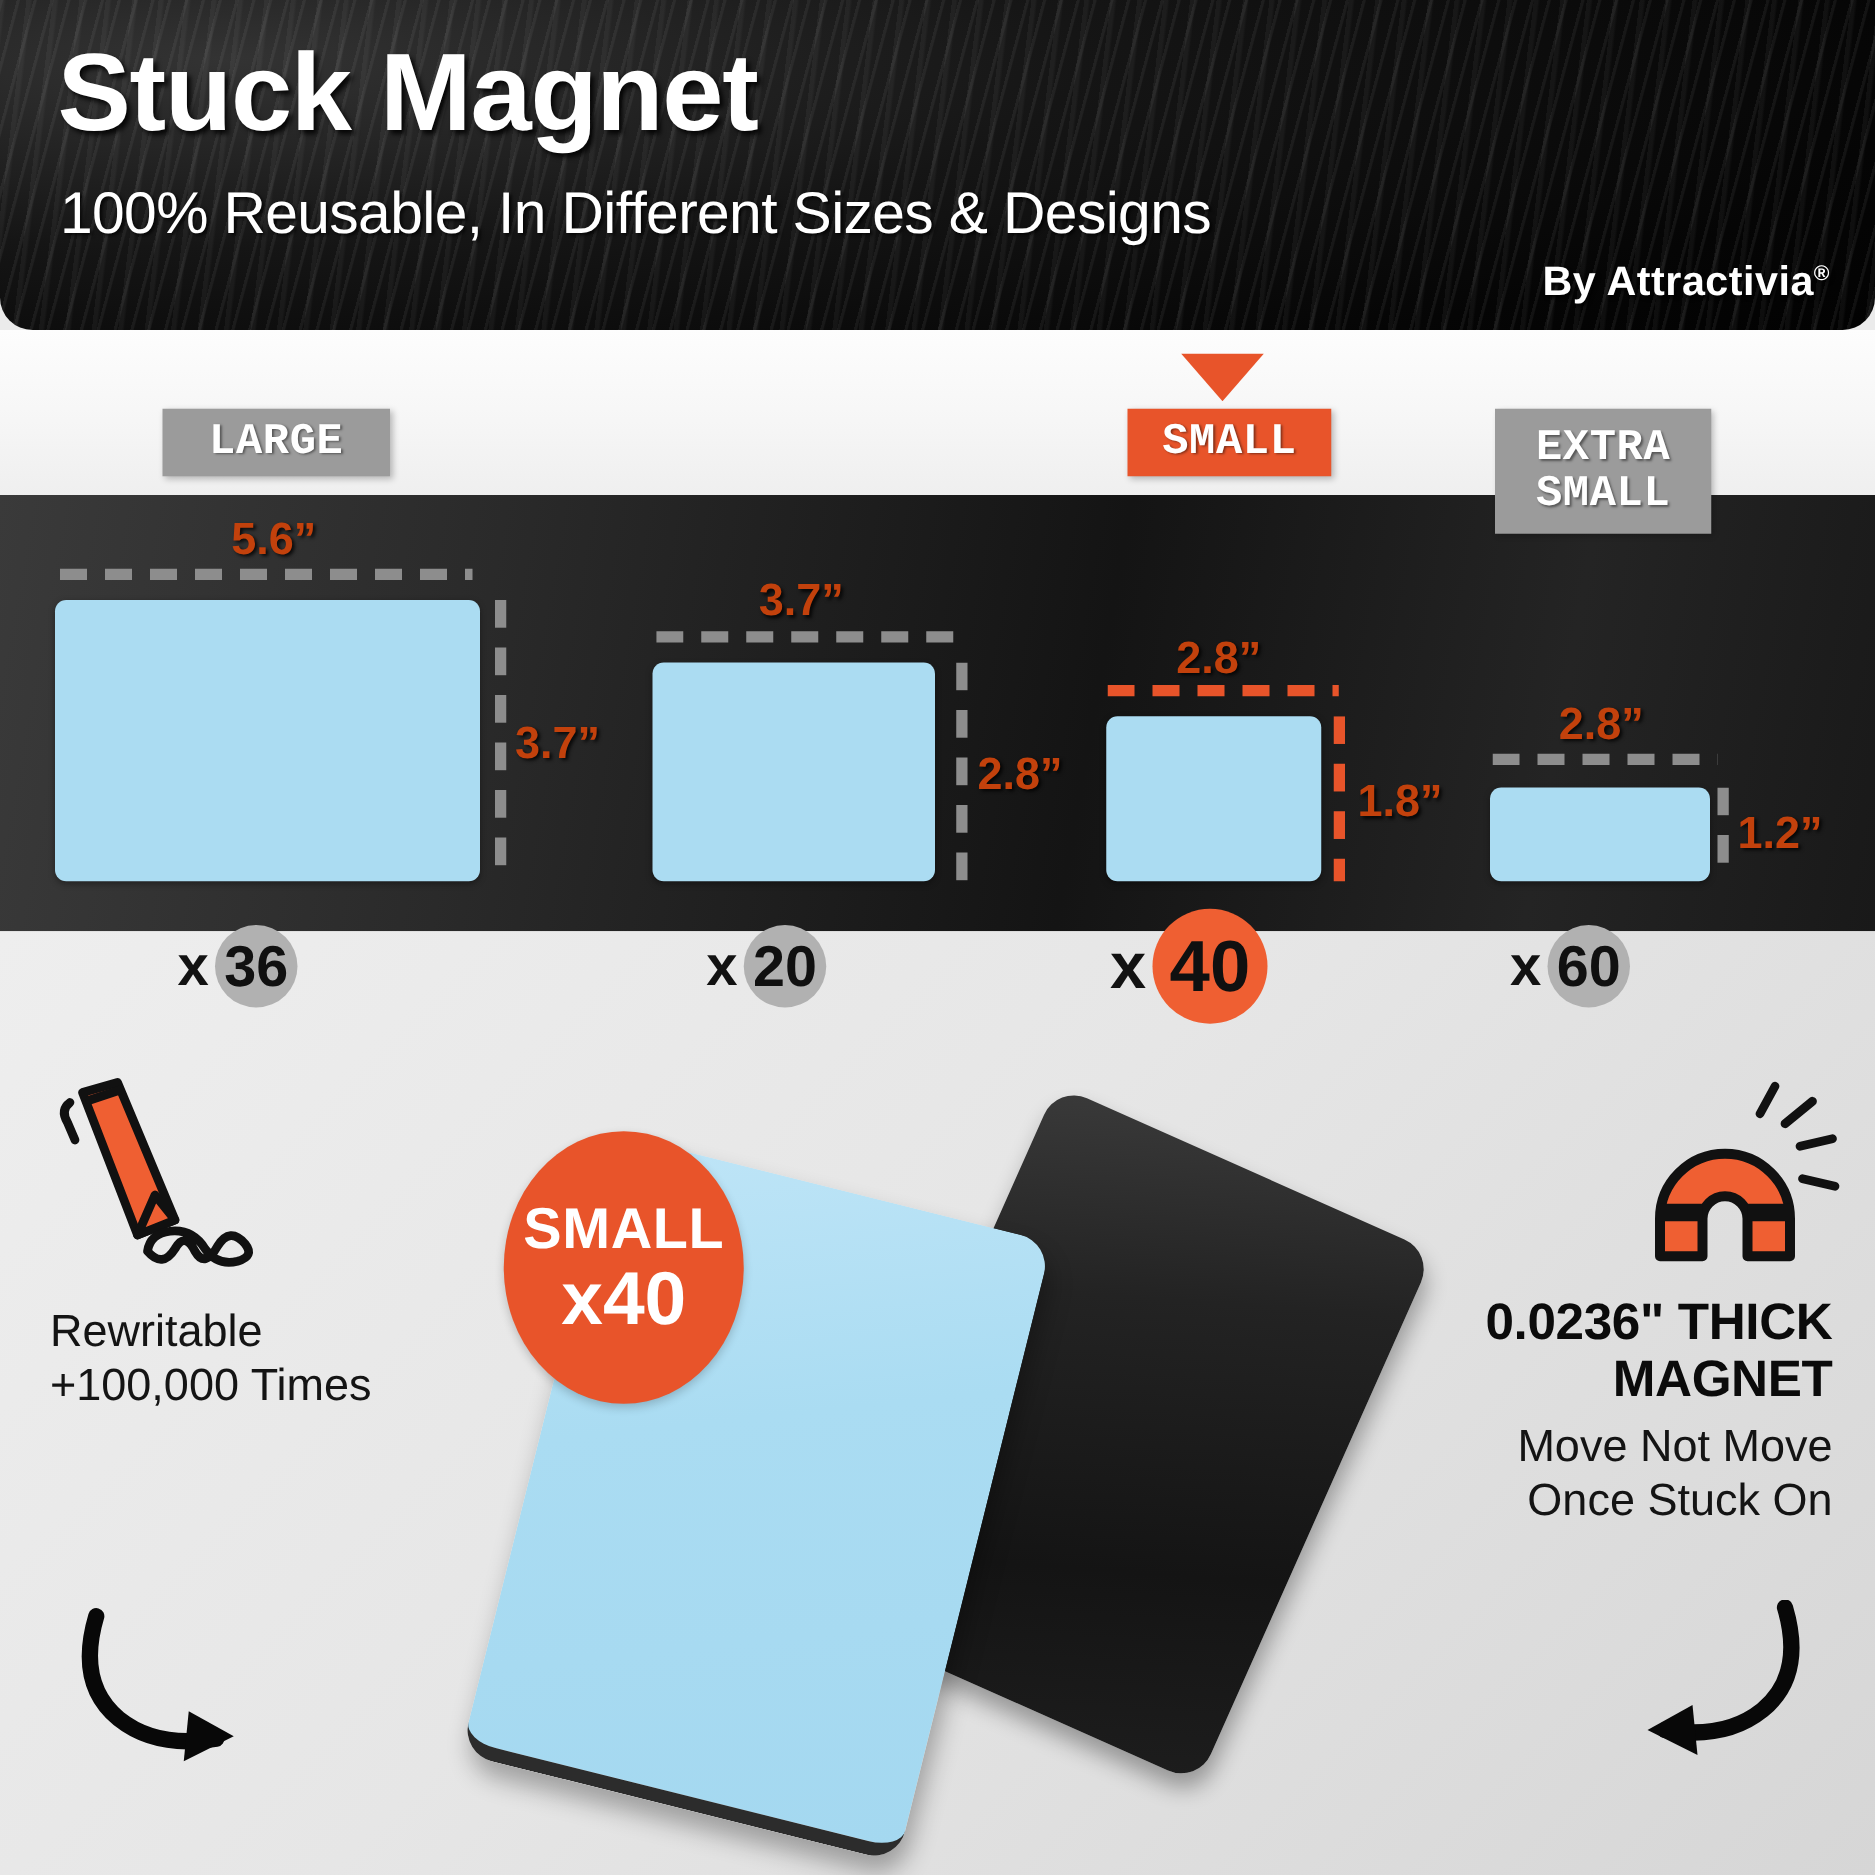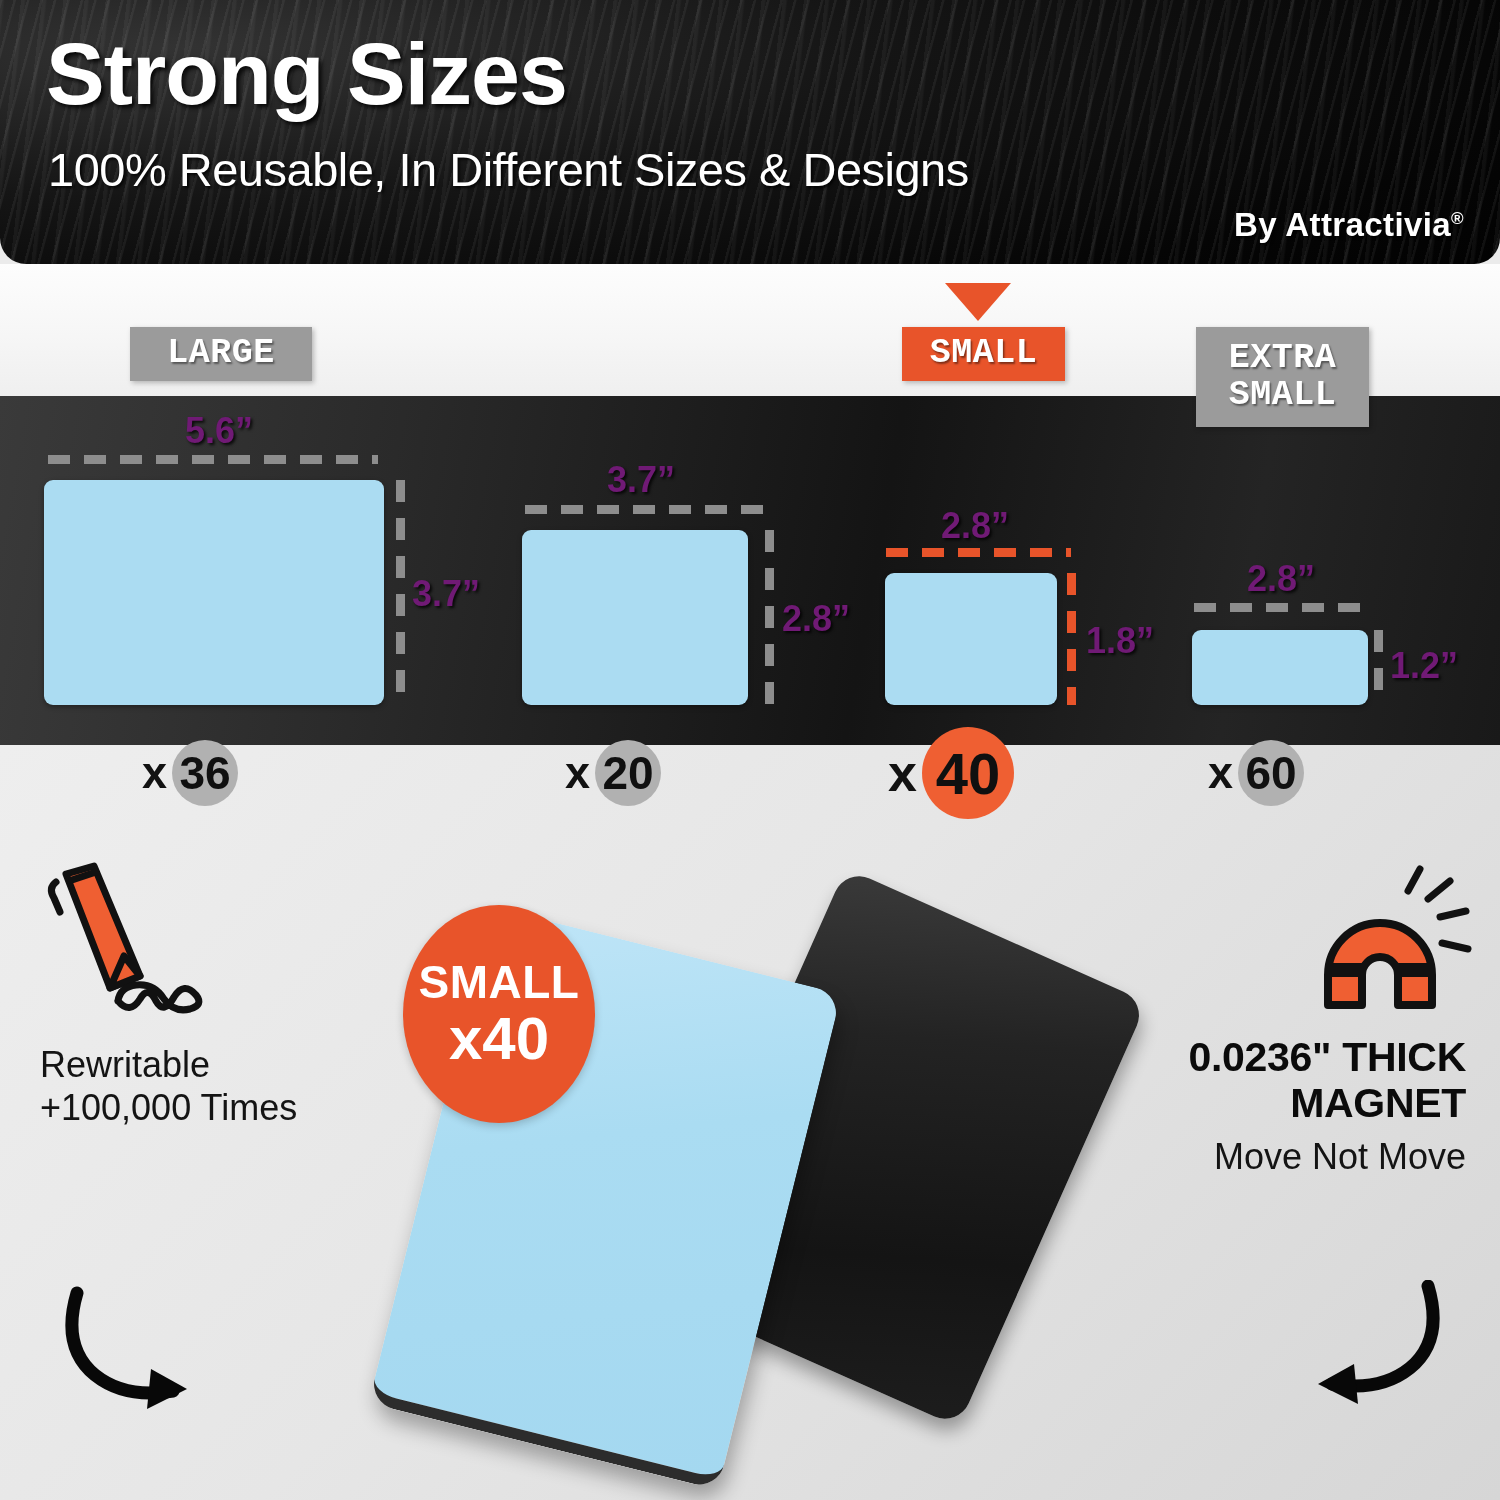--- a/index.html
+++ b/index.html
@@ -65,21 +65,21 @@
     position:absolute;left:941px;top:281px;width:74px;height:40px;z-index:7;
   }
 
   
   .sizeband{
     position:absolute;left:0;top:396px;width:1500px;height:349px;
     background:
       linear-gradient(100deg, #3a3a3a 0%, #2a2a2a 26%, #141414 58%, #242424 82%, #191919 100%);
   }
   .dim-label{
-    position:absolute;color:#701a75;font-weight:bold;font-size:36px;
+    position:absolute;color:#c2410c;font-weight:bold;font-size:36px;
     text-shadow:2px 2px 3px rgba(0,0,0,.8);white-space:nowrap;z-index:4;
   }
   .card{
     position:absolute;background:#abdcf2;border-radius:9px;z-index:3;
     box-shadow:0 2px 5px rgba(0,0,0,.35);
   }
   .dash-h{position:absolute;height:9px;z-index:3;
     background-image:linear-gradient(90deg,currentColor 60%,transparent 60%);
     background-size:36px 9px;}
   .dash-v{position:absolute;width:9px;z-index:3;
@@ -144,21 +144,21 @@
   }
   .photo-badge .b1{font-size:46px;font-weight:bold;letter-spacing:.5px;line-height:1;}
   .photo-badge .b2{font-size:60px;font-weight:bold;line-height:1;margin-top:4px;}
 </style>
 </head>
 <body>
 
 <div id="page">
 
   <div class="header">
-    <div class="header-title">Strong Sizes</div>
+    <div class="header-title">Stuck Magnet</div>
     <div class="header-sub">100% Reusable, In Different Sizes &amp; Designs</div>
     <div class="header-brand">
       <span>By Attractivia</span><sup>®</sup>
     </div>
   </div>
 
   <div class="tabstrip"></div>
 
   <svg class="tab-pointer" viewBox="0 0 74 40">
     <polygon points="4,2 70,2 37,40" fill="#e8542a"></polygon>
@@ -251,20 +251,21 @@
       <line x1="152" y1="88" x2="178" y2="94"></line>
     </g>
   </svg>
   <div class="feature feat-right">
     <div class="feature-title">
       <div>0.0236" THICK</div>
       <div>MAGNET</div>
     </div>
     <div class="feature-sub">
       <div>Move Not Move</div>
+      <div>Once Stuck On</div>
     </div>
   </div>
   <svg class="arrow-right" viewBox="0 0 180 130">
     <path d="M158 6 q16 54 -18 82 q-30 24 -78 16" fill="none" stroke="#080808" stroke-width="13" stroke-linecap="round"></path>
     <polygon points="84 84 48 104 88 124" fill="#080808"></polygon>
   </svg>
 
   <div class="photo">
     <div class="pcard pcard-black"></div>
     <div class="pcard pcard-blue"></div>

